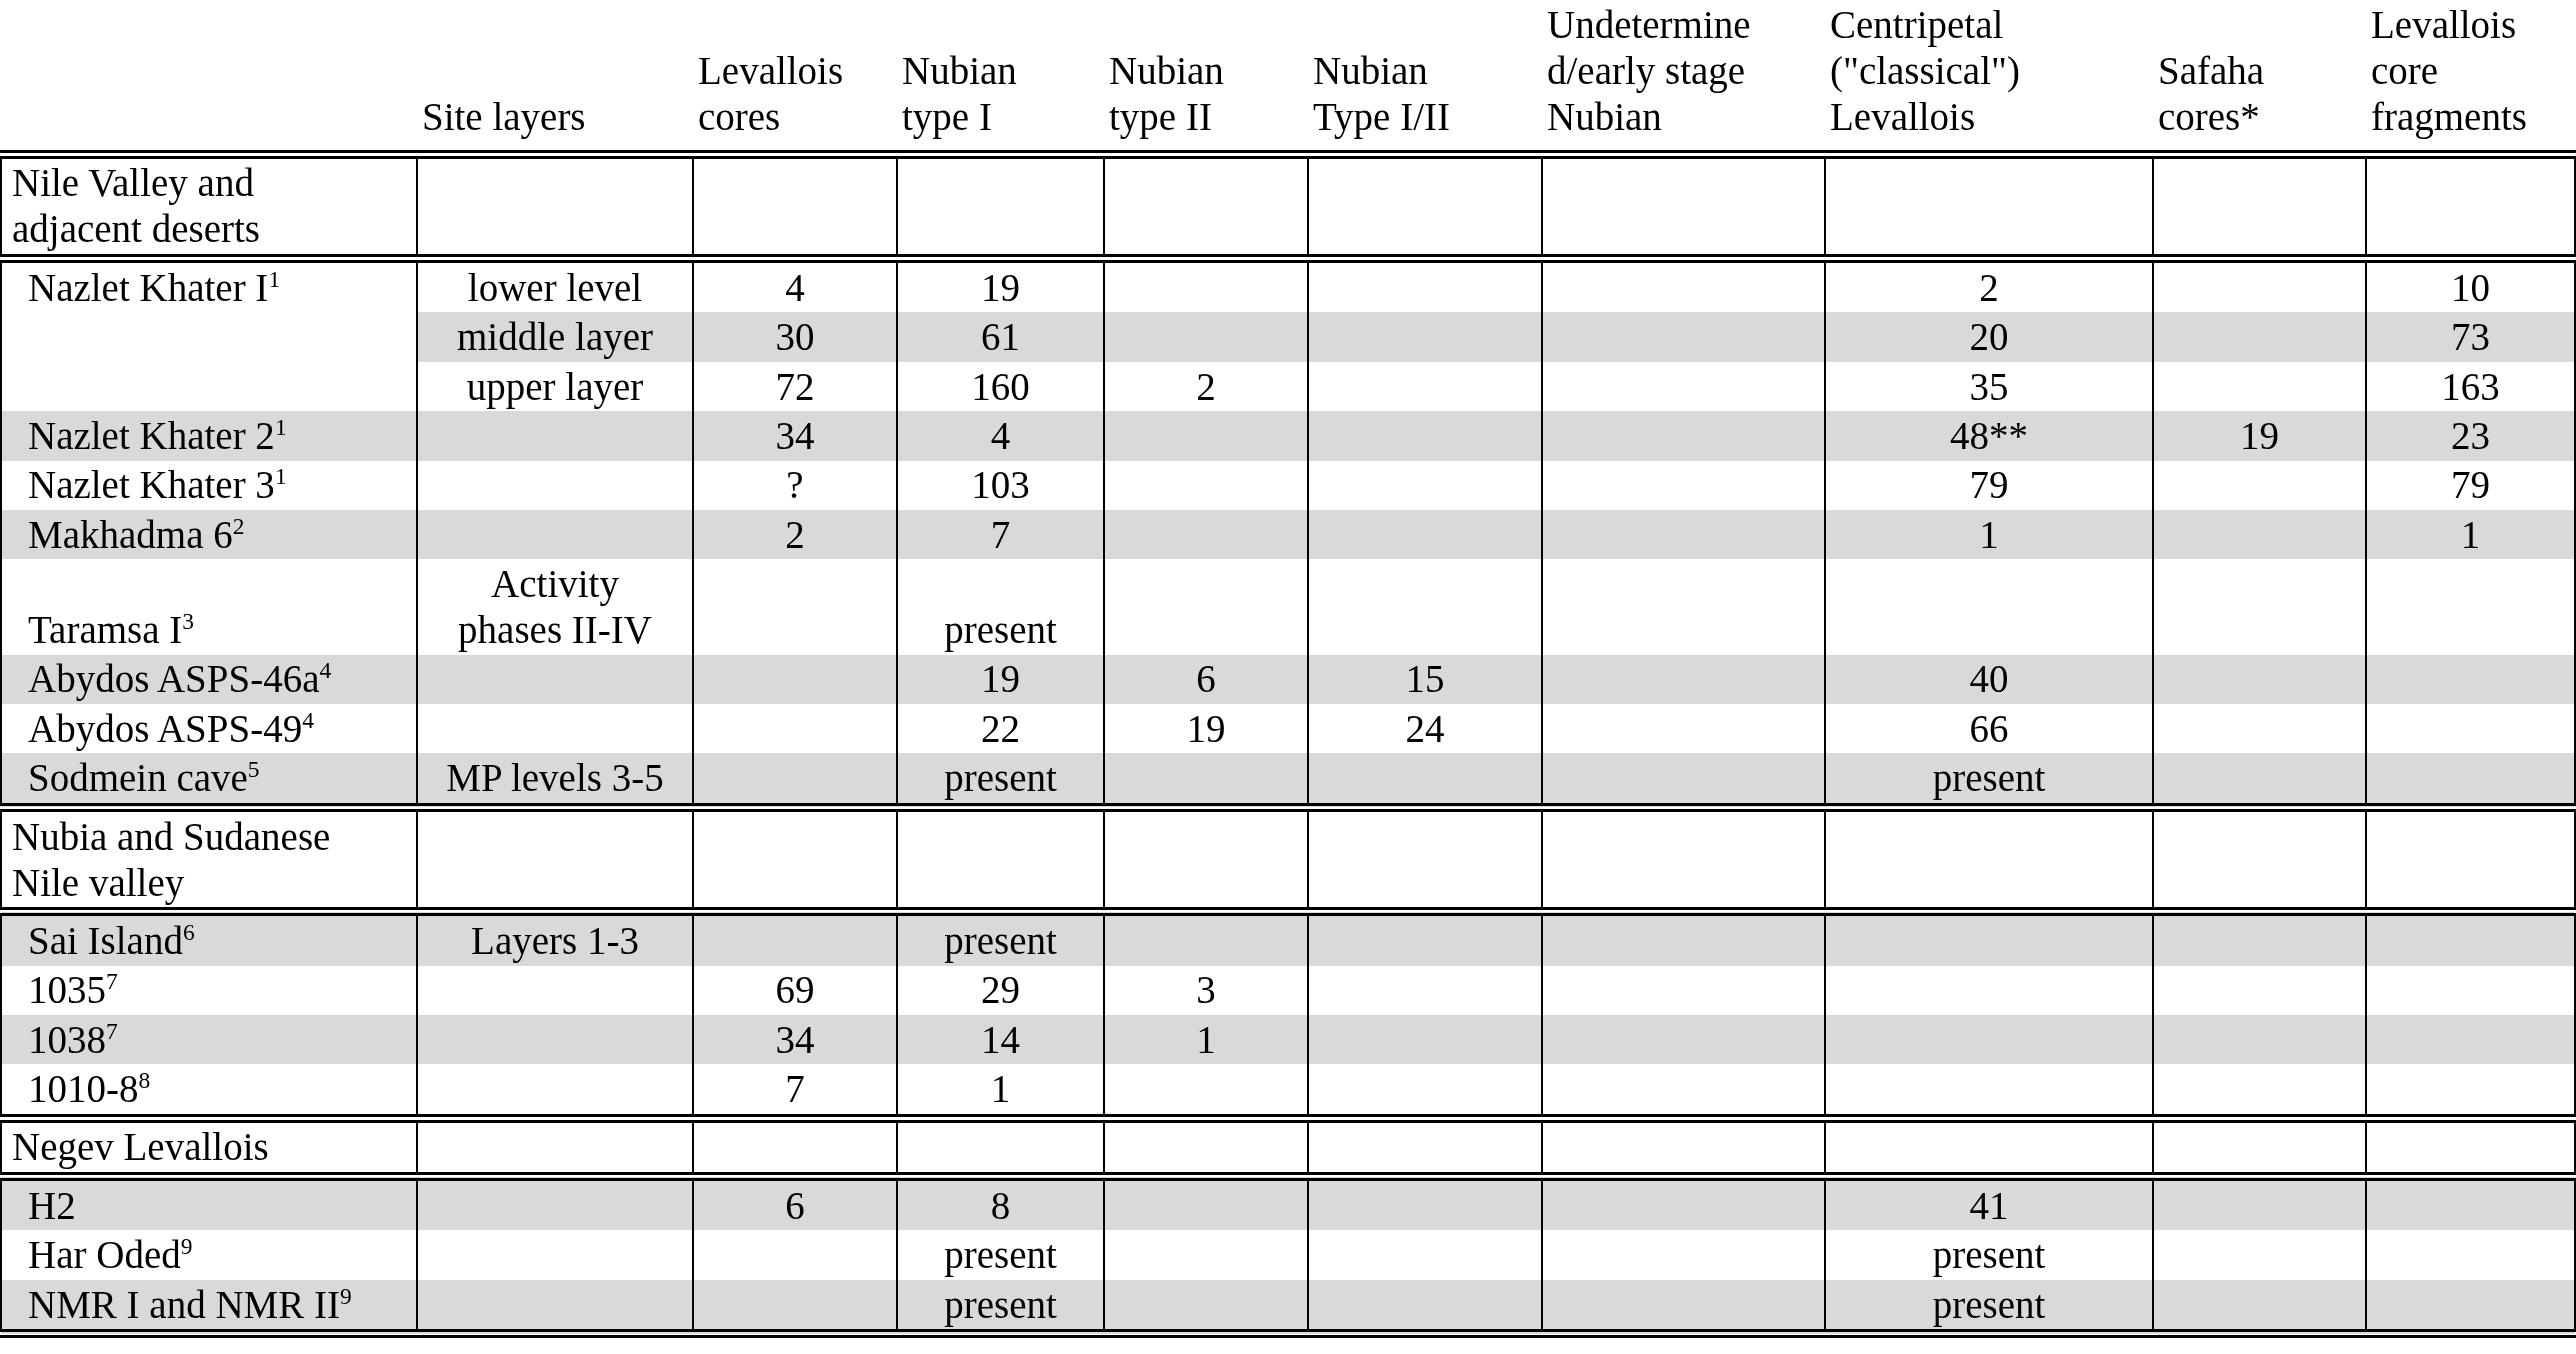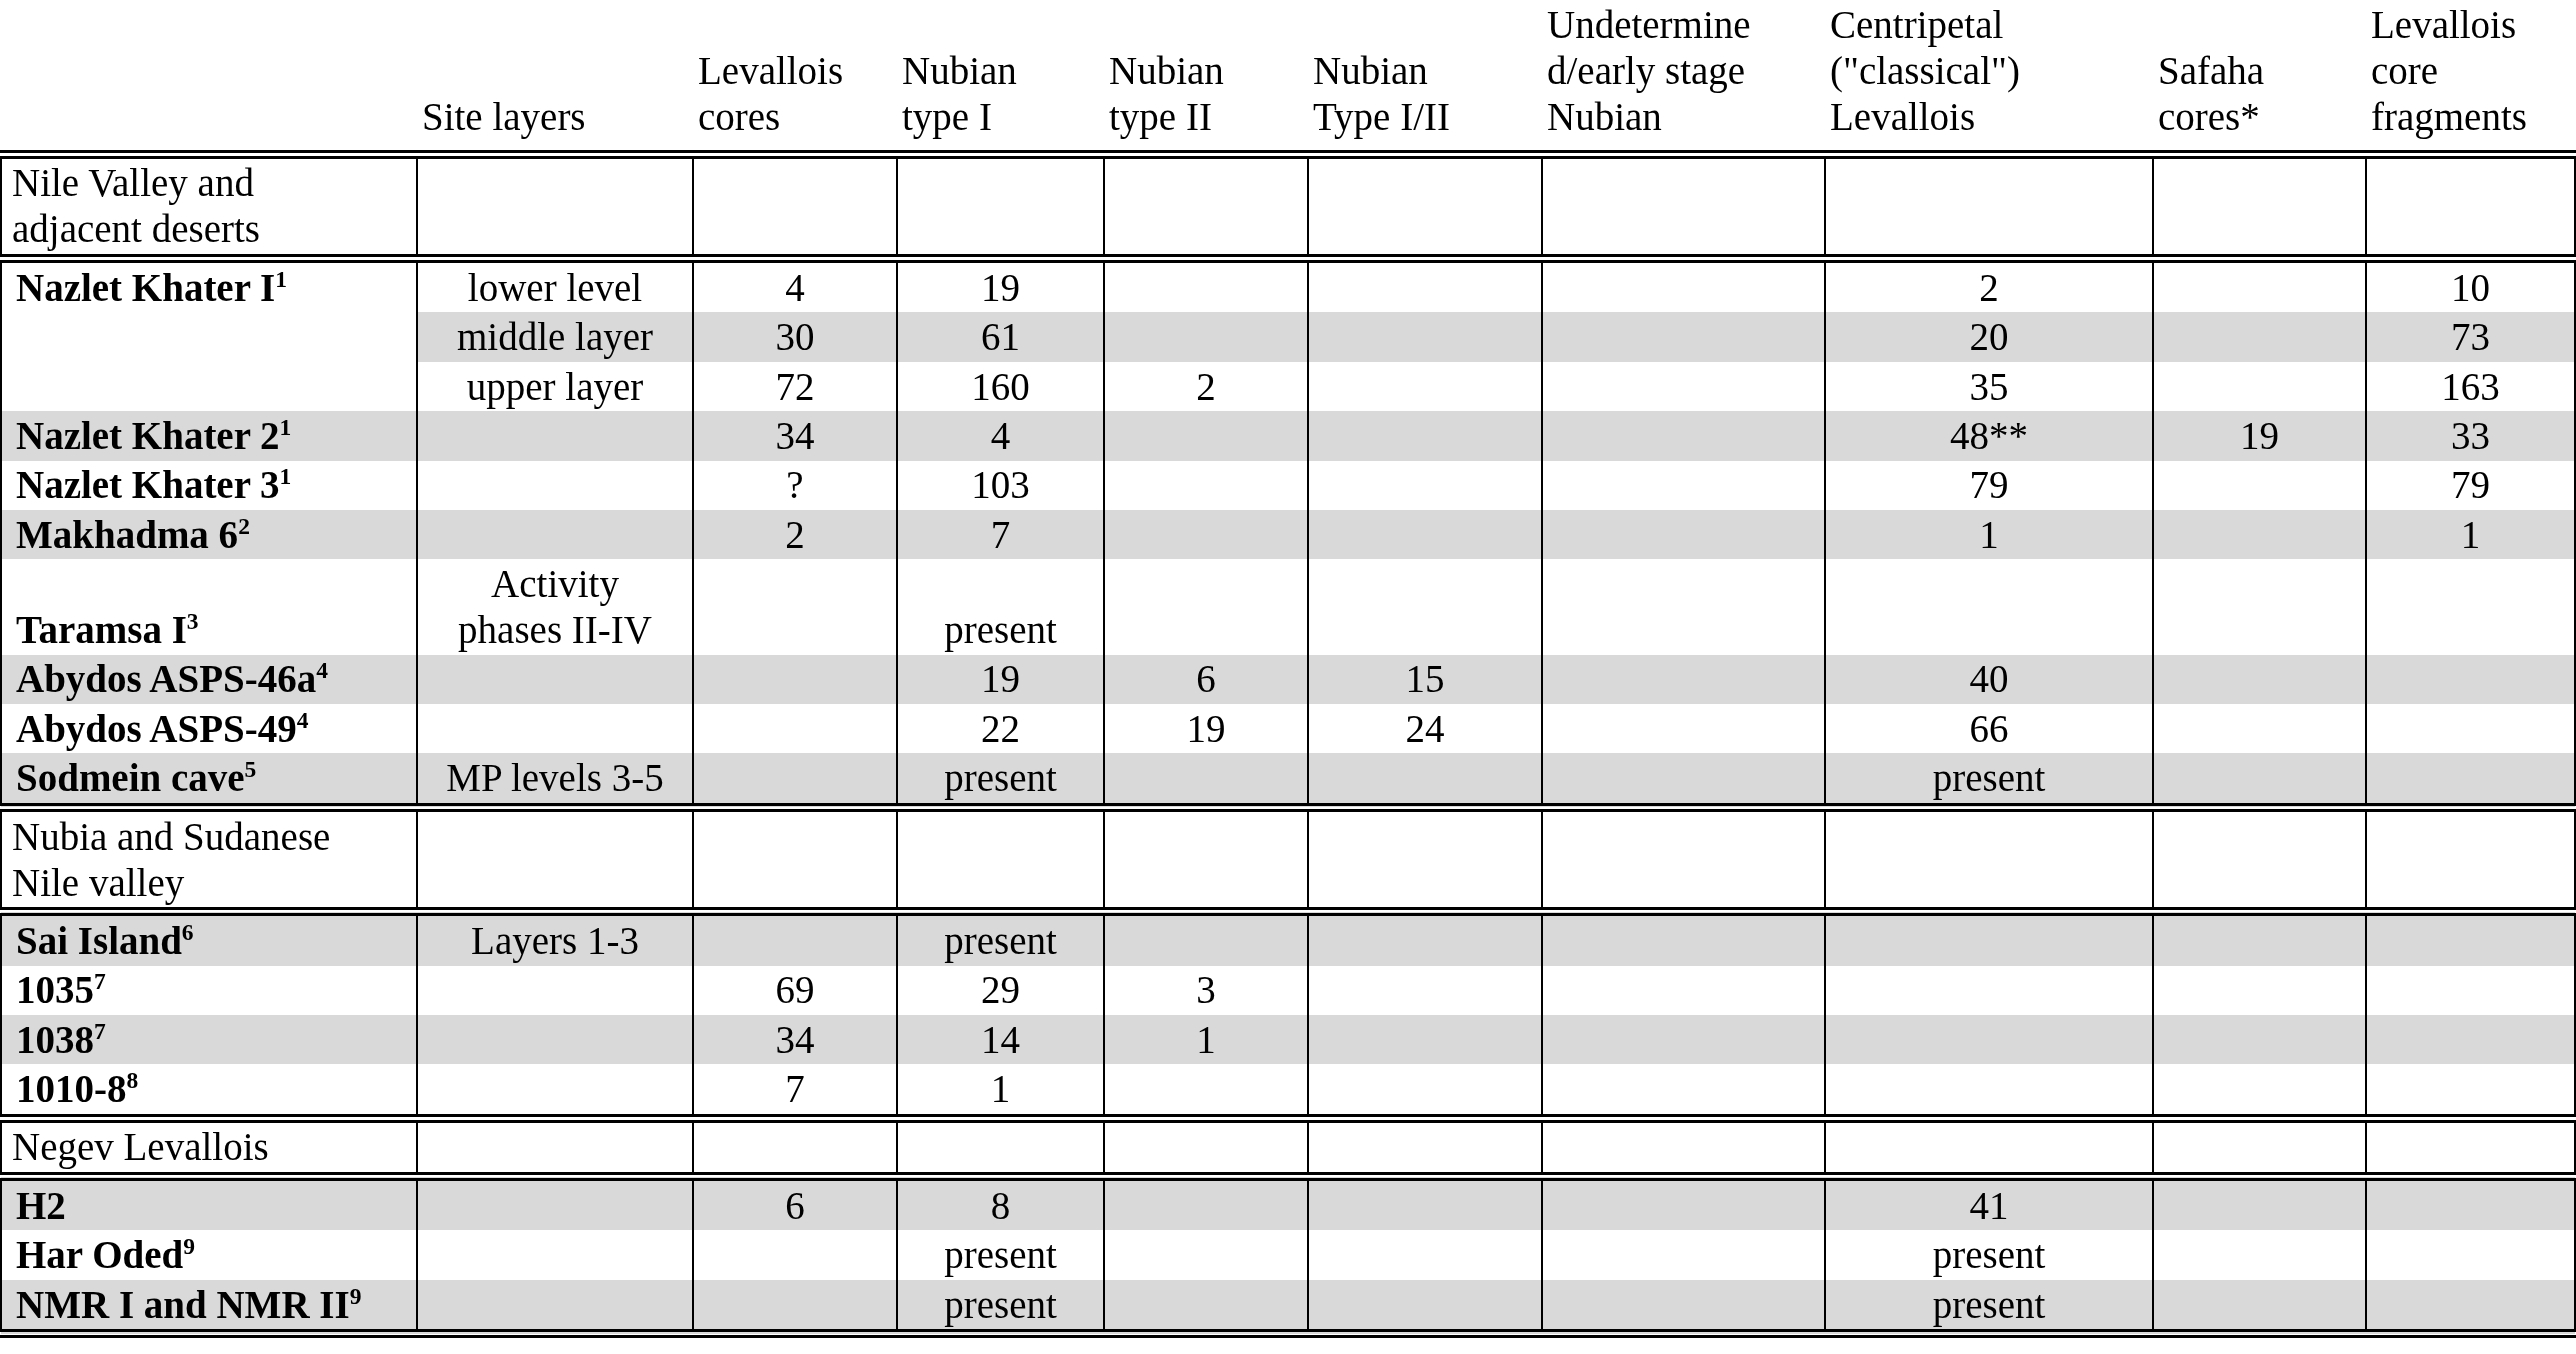--- a/index.html
+++ b/index.html
@@ -12,21 +12,21 @@
   th{
     font-weight:normal;text-align:left;vertical-align:bottom;
     white-space:pre-line;padding:1.7px 5px 10px 5px;
     border:none;border-bottom:9.2px double #000;
   }
   td{
     border-left:2.5px solid #000;border-right:2.5px solid #000;
     text-align:center;vertical-align:middle;
     white-space:pre-line;padding:1.7px 6.7px;
   }
-  td.sitecol{text-align:left;padding-left:14px;font-weight:bold;}
+  td.sitecol{text-align:left;padding-left:26px;}
   tr.shaded td{background:#d9d9d9;}
   td.spanned{vertical-align:top;background:#ffffff;}
   tr.section td{
     border-top:9.2px double #000;border-bottom:9.2px double #000;
     text-align:left;padding-left:10px;vertical-align:middle;
   }
   tr.tall td{vertical-align:bottom;border-radius:6px;}
   tr.lastrow td{border-bottom:9.2px double #000;}
   sup{font-size:23.5px;line-height:0;vertical-align:super;}
 </style>
@@ -122,21 +122,21 @@
       <tr class="shaded">
         <td class="sitecol">Nazlet Khater 2<sup>1</sup></td>
         <td></td>
         <td>34</td>
         <td>4</td>
         <td></td>
         <td></td>
         <td></td>
         <td>48**</td>
         <td>19</td>
-        <td>33</td>
+        <td>23</td>
       </tr>
       <tr>
         <td class="sitecol">Nazlet Khater 3<sup>1</sup></td>
         <td></td>
         <td>?</td>
         <td>103</td>
         <td></td>
         <td></td>
         <td></td>
         <td>79</td>

